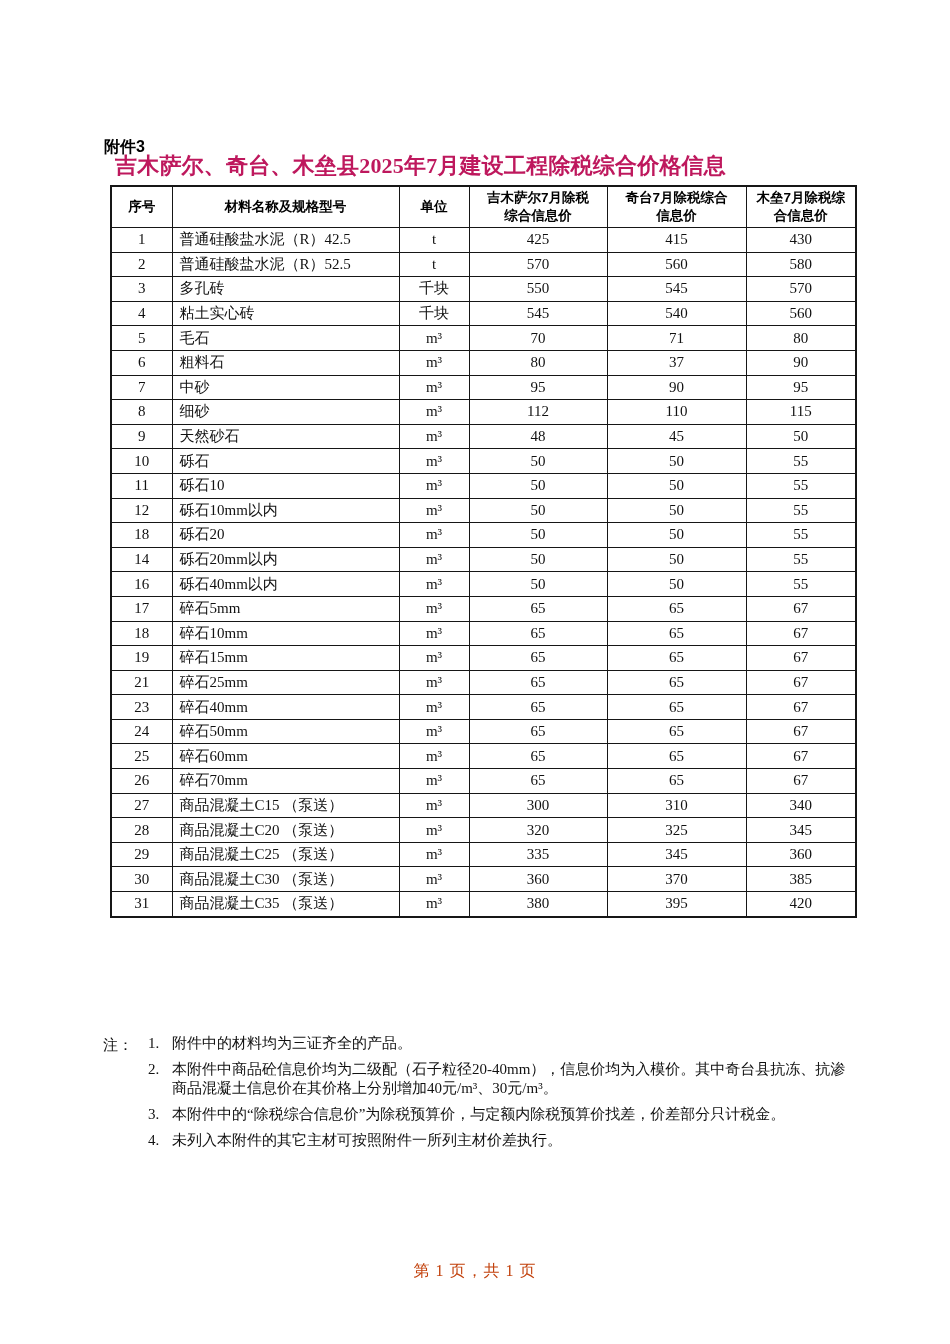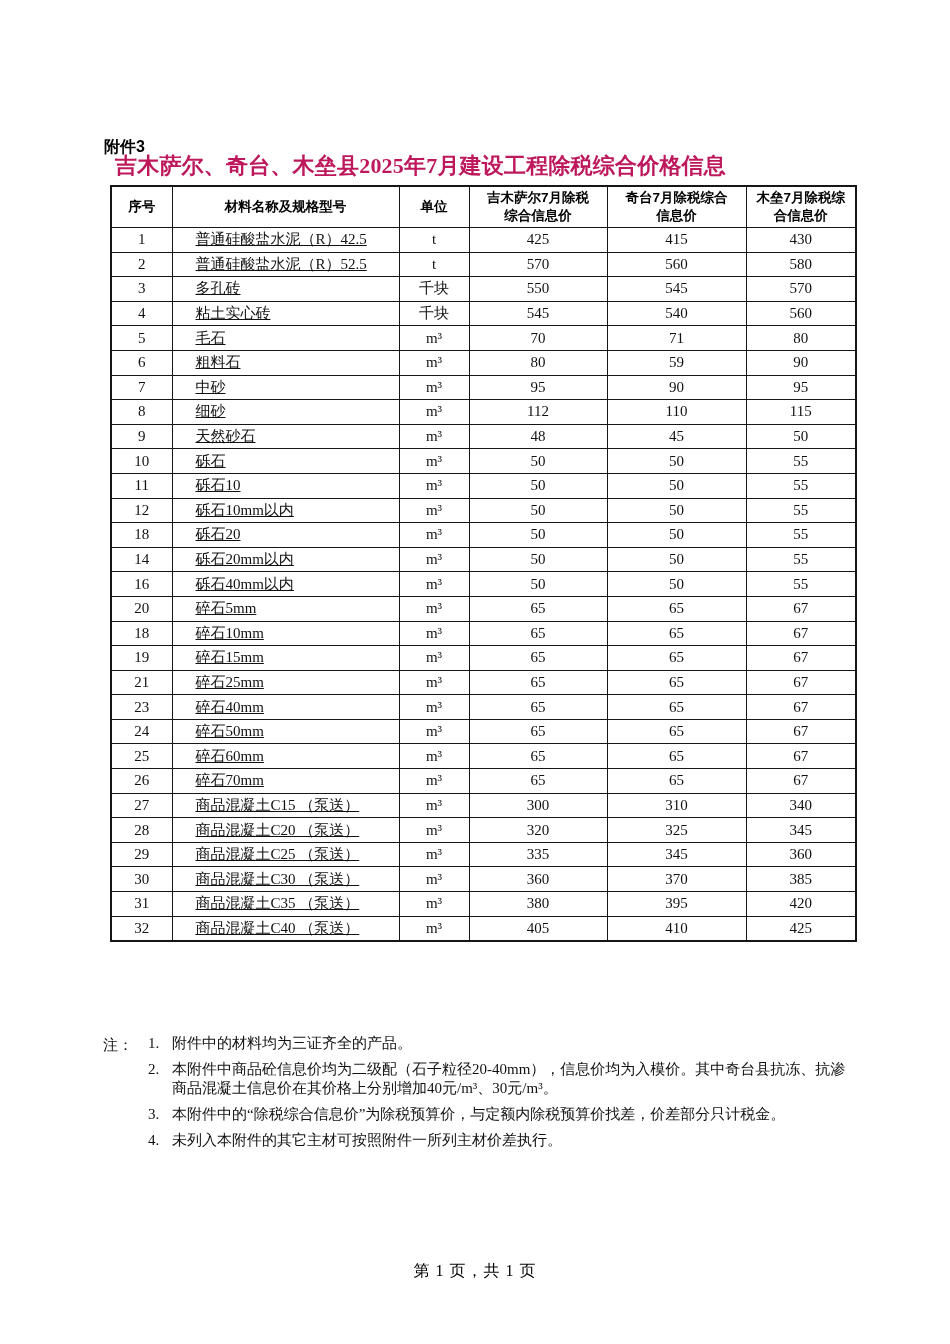--- a/index.html
+++ b/index.html
@@ -64,22 +64,21 @@
     font-family: "Liberation Serif", serif;
     font-size: 15px;
     height: 23.6px;
     padding: 0;
     text-align: center;
     vertical-align: middle;
     color: #111;
   }
   .price-table td.cell-name {
     text-align: left;
-    padding-left: 23px;
-    text-decoration: underline;
+    padding-left: 7px;
   }
   .notes {
     position: absolute;
     left: 103px;
     top: 1034px;
     width: 748px;
     font-family: "Liberation Serif", serif;
     font-size: 15px;
     color: #111;
   }
@@ -106,21 +105,21 @@
   }
   .page-footer {
     position: absolute;
     left: 0;
     top: 1261px;
     width: 950px;
     text-align: center;
     font-family: "Liberation Serif", serif;
     font-size: 16px;
     letter-spacing: 1px;
-    color: #000000;
+    color: #c2410c;
   }
 </style>
 </head>
 <body>
 
 <div class="page">
 
   <div class="attachment-label">附件3</div>
 
   <h1 class="doc-title">吉木萨尔、奇台、木垒县2025年7月建设工程除税综合价格信息</h1>
@@ -191,21 +190,21 @@
       <td class="cell-price">70</td>
       <td class="cell-price">71</td>
       <td class="cell-price">80</td>
     </tr>
 
     <tr>
       <td class="cell-no">6</td>
       <td class="cell-name">粗料石</td>
       <td class="cell-unit">m³</td>
       <td class="cell-price">80</td>
-      <td class="cell-price">59</td>
+      <td class="cell-price">37</td>
       <td class="cell-price">90</td>
     </tr>
 
     <tr>
       <td class="cell-no">7</td>
       <td class="cell-name">中砂</td>
       <td class="cell-unit">m³</td>
       <td class="cell-price">95</td>
       <td class="cell-price">90</td>
       <td class="cell-price">95</td>
@@ -278,21 +277,21 @@
     <tr>
       <td class="cell-no">16</td>
       <td class="cell-name">砾石40mm以内</td>
       <td class="cell-unit">m³</td>
       <td class="cell-price">50</td>
       <td class="cell-price">50</td>
       <td class="cell-price">55</td>
     </tr>
 
     <tr>
-      <td class="cell-no">20</td>
+      <td class="cell-no">17</td>
       <td class="cell-name">碎石5mm</td>
       <td class="cell-unit">m³</td>
       <td class="cell-price">65</td>
       <td class="cell-price">65</td>
       <td class="cell-price">67</td>
     </tr>
 
     <tr>
       <td class="cell-no">18</td>
       <td class="cell-name">碎石10mm</td>
@@ -396,28 +395,20 @@
 
     <tr>
       <td class="cell-no">31</td>
       <td class="cell-name">商品混凝土C35 （泵送）</td>
       <td class="cell-unit">m³</td>
       <td class="cell-price">380</td>
       <td class="cell-price">395</td>
       <td class="cell-price">420</td>
     </tr>
 
-    <tr>
-      <td class="cell-no">32</td>
-      <td class="cell-name">商品混凝土C40 （泵送）</td>
-      <td class="cell-unit">m³</td>
-      <td class="cell-price">405</td>
-      <td class="cell-price">410</td>
-      <td class="cell-price">425</td>
-    </tr>
   </tbody>
   </table>
 
   <div class="notes">
     <span class="notes-label">注：</span>
     <div class="notes-list">
     <div class="note-item">
       <span class="note-number">1.</span>
       <span class="note-text">附件中的材料均为三证齐全的产品。</span>
     </div>

